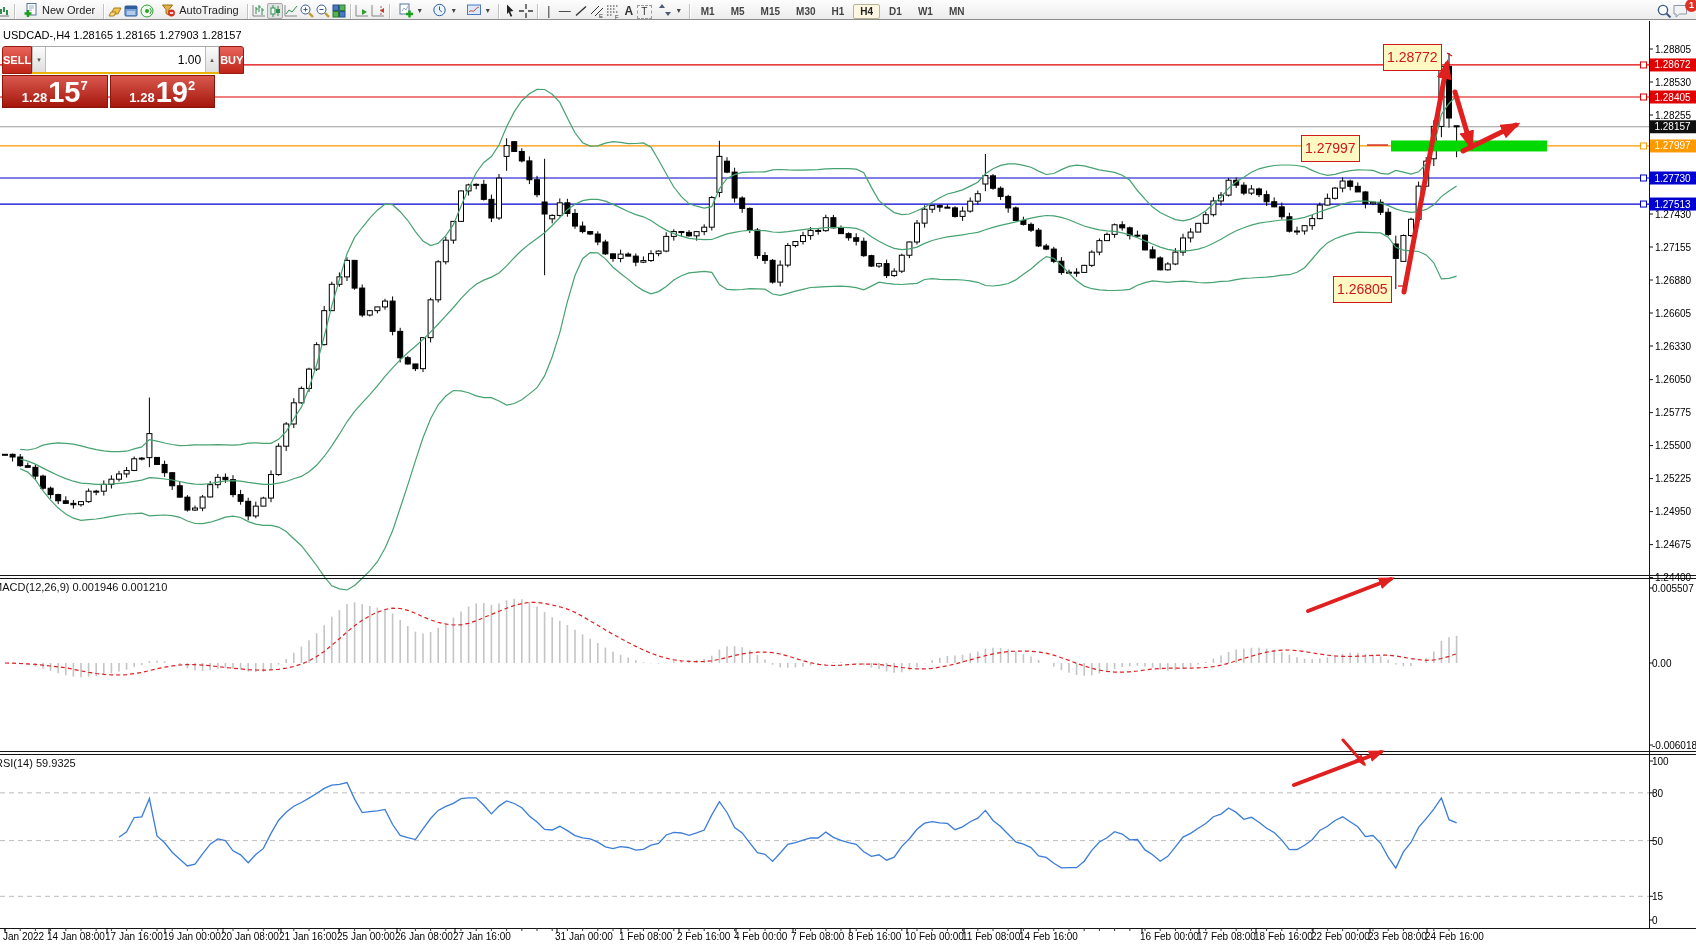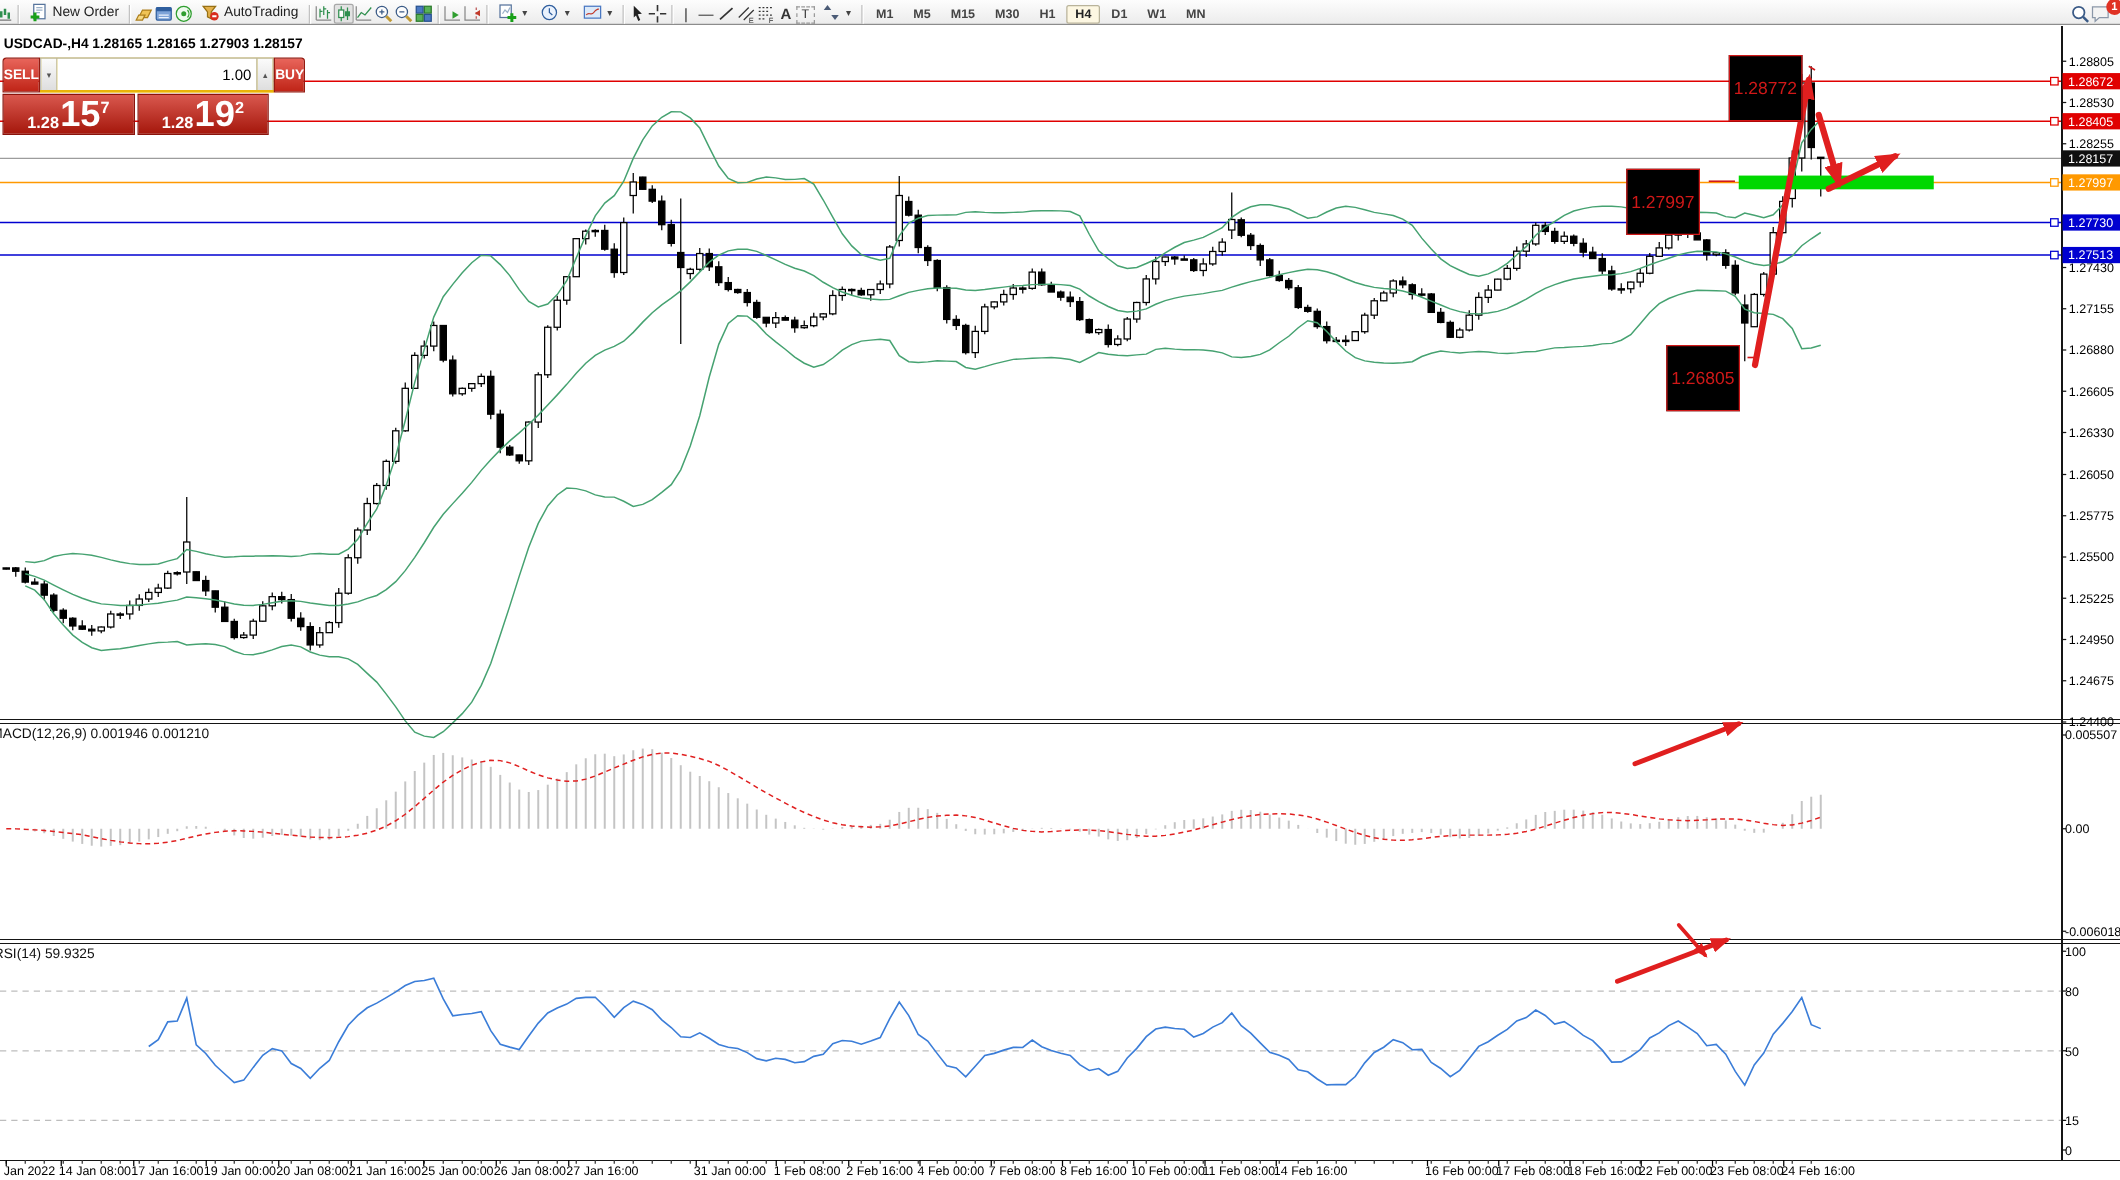--- a/index.html
+++ b/index.html
@@ -19,24 +19,24 @@
   .caret{font-size:8px;color:#444;margin-left:1px;}
   .tfbtn{display:inline-block;padding:1px 6px;margin:0 1px;font-size:10px;font-weight:bold;color:#444;border:1px solid transparent;border-radius:2px;}
   .tfbtn.active{background:#fdf7e2;border-color:#b9b39a;color:#222;}
   .tb-spacer{flex:1 1 auto;}
   .nwrap{position:relative;width:22px;height:18px;display:inline-flex;align-items:center;}
   .nbadge{position:absolute;right:-4px;top:-2px;min-width:13px;height:13px;border-radius:8px;background:#e03224;color:#fff;
     font-size:9px;font-weight:bold;text-align:center;line-height:13px;padding:0 2px;}
 
   
   #chart-svg{position:absolute;left:0;top:0;z-index:5;font-family:"Liberation Sans",sans-serif;}
-  .chart-header{position:absolute;left:3px;top:29px;z-index:8;font-size:11px;color:#000;font-weight:bold;}
+  .chart-header{position:absolute;left:3px;top:29px;z-index:8;font-size:11px;color:#000;}
   .pane-label{position:absolute;z-index:8;font-size:11px;color:#111;}
-  .callout{position:absolute;z-index:9;border:1px solid #d01818;color:#d01818;background:#000000;
-    font-size:14px;line-height:17px;padding:17px 3px;}
+  .callout{position:absolute;z-index:9;border:1px solid #d01818;color:#d01818;background:#fef9c3;
+    font-size:14px;line-height:17px;padding:4px 3px;}
 
   
   .trade-panel{position:absolute;left:2px;top:46px;z-index:10;width:213px;}
   .tp-row1{display:flex;height:28px;}
   .sell-btn,.buy-btn{width:45px;background:linear-gradient(#e8655b,#c02417);color:#fff;font-size:11px;font-weight:bold;
     border:1px solid #951a10;display:flex;align-items:center;justify-content:center;}
   .sell-btn{border-radius:3px 0 0 0;}
   .buy-btn{border-radius:0 3px 0 0;}
   .vol-wrap{display:flex;flex:1;border-top:1px solid #a9a9a9;border-bottom:2px solid #eab308;background:#fde047;}
   .spin{width:14px;background:linear-gradient(#fbfbfb,#dedede);color:#555;font-size:7px;display:flex;align-items:center;justify-content:center;border-left:1px solid #bdbdbd;border-right:1px solid #bdbdbd;}

